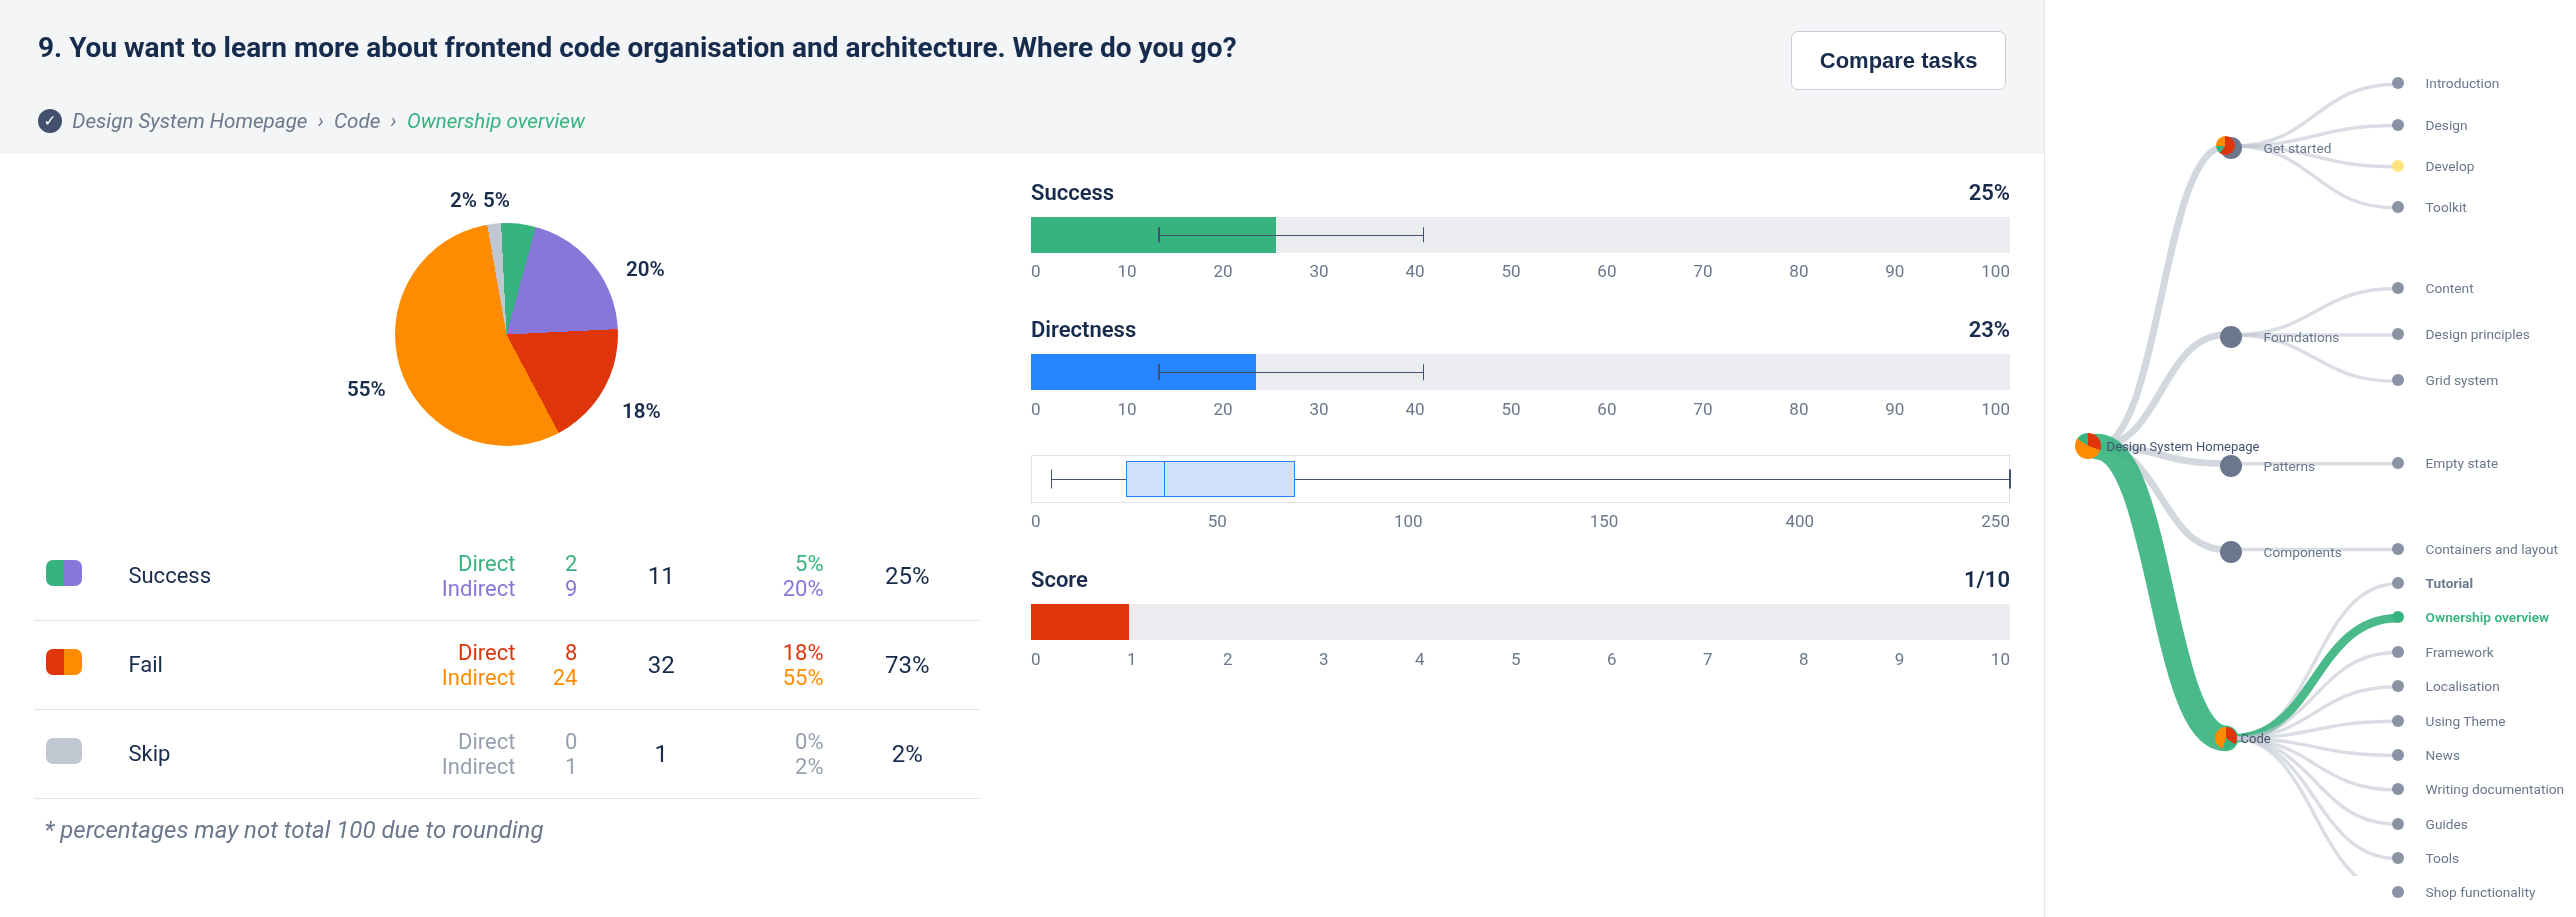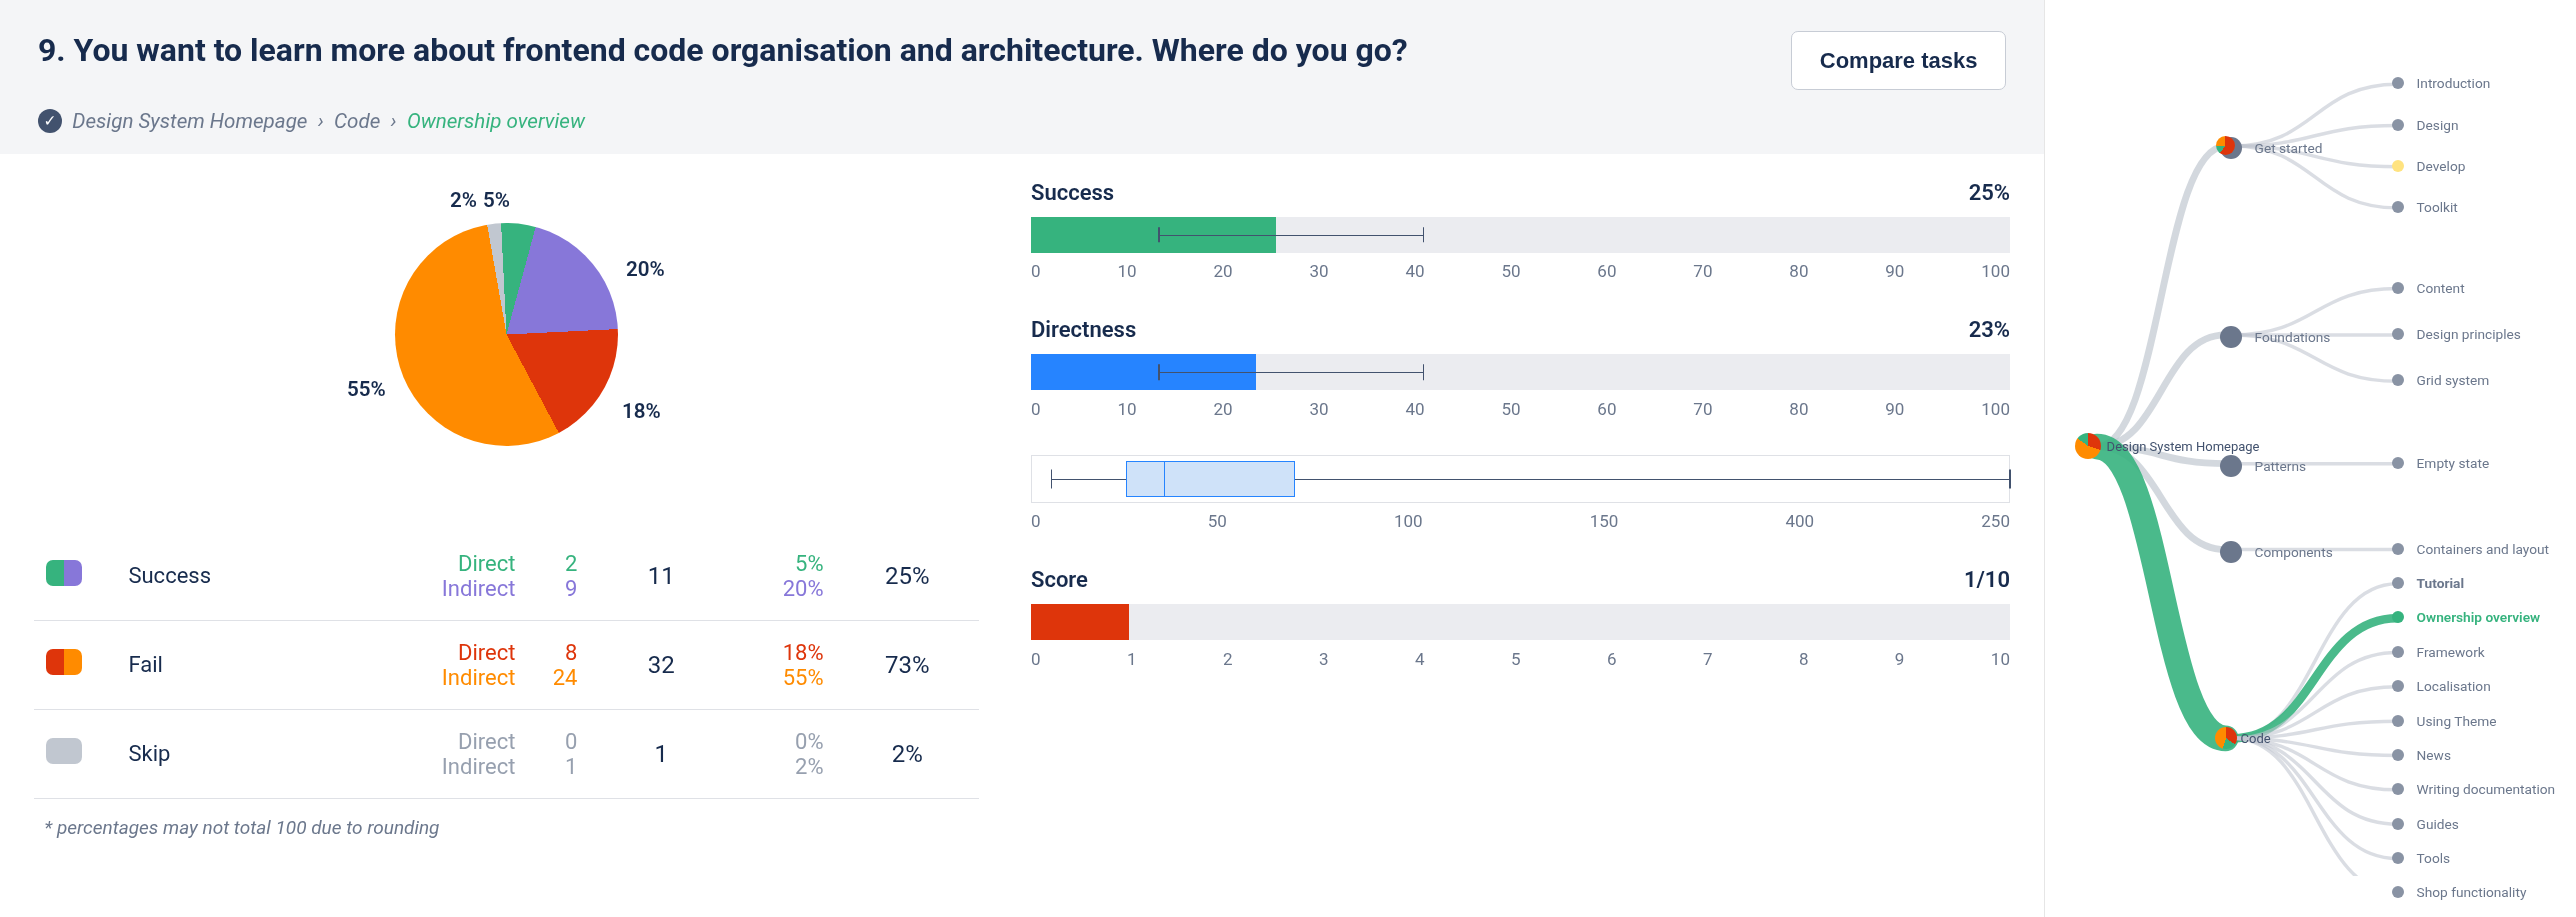--- a/index.html
+++ b/index.html
@@ -3,21 +3,21 @@
 <meta charset="utf-8">
 <style>
   * { box-sizing: border-box; margin: 0; padding: 0; }
   body { font-family: -apple-system, BlinkMacSystemFont, "Segoe UI", Roboto, Helvetica, Arial, sans-serif; background: #fff; color: #333; width: 2576px; height: 917px; overflow: hidden; }
   .wrap { display: flex; width: 2576px; height: 917px; }
   .left { width: 2044px; display: flex; flex-direction: column; }
   .right { width: 532px; border-left: 0.9px solid #e6e6e6; padding: 17px 8.6px; }
 
   .header { background: #f4f5f7; padding: 31px 38px 20.6px 38px; }
   .hdr-row { display: flex; justify-content: space-between; align-items: flex-start; }
-  .q-title { font-size: 32px; font-weight: 700; color: #172b4d; }
+  .q-title { font-size: 28px; font-weight: 700; color: #172b4d; }
   .compare-btn { background: #fff; border: 1.7px solid #c7ccd5; border-radius: 6.9px; padding: 15.5px 27.5px; font-size: 22px; font-weight: 600; color: #172b4d; cursor: pointer; }
   .crumbs { margin-top: 19px; display: flex; align-items: center; gap: 10.3px; font-size: 20.6px; color: #6b778c; font-style: italic; }
   .crumb-icon { width: 24px; height: 24px; border-radius: 50%; background: #42526e; display: inline-flex; align-items: center; justify-content: center; color: #fff; font-size: 15.5px; font-style: normal;}
   .chev { color: #6b778c; }
   .crumb-active { color: #36b37e; }
 
   .content { display: flex; padding: 26px 34px; gap: 52px; flex: 1; }
   .col-a { width: 945px; }
   .col-b { flex: 1; }
 
@@ -29,40 +29,40 @@
   
   .ltbl { width: 100%; border-collapse: collapse; margin-top: 26px; }
   .ltbl td { padding: 19px 12px; font-size: 22px; border-bottom: 1.7px solid #dfe1e6; }
   .swatch { width: 36px; height: 26px; border-radius: 6.9px; display: inline-block; }
   .sub { font-size: 19px; text-align: right; }
   .g { color: #36b37e; }
   .p { color: #8777d9; }
   .r { color: #de350b; }
   .o { color: #ff8b00; }
   .gr { color: #97a0af; }
-  .note { padding: 17px 10.3px; font-size: 19px; color: #6b778c; font-style: italic; }
+  .note { padding: 17px 10.3px; font-size: 24px; color: #6b778c; font-style: italic; }
 
   
   .metric { margin-bottom: 36px; }
   .m-head { display: flex; justify-content: space-between; font-size: 22px; font-weight: 600; color: #172b4d; margin-bottom: 12px; }
   .track { position: relative; width: 100%; height: 36px; background: #ebecf0; }
   .fill { position: absolute; left: 0; top: 0; bottom: 0; }
   .err-bar { position: absolute; top: 50%; height: 0; border-top: 1.7px solid #42526e; }
   .err-cap { position: absolute; width: 1.7px; height: 15.5px; background: #42526e; top: 50%; transform: translateY(-50%); }
   .axis { display: flex; justify-content: space-between; font-size: 17px; color: #6b778c; margin-top: 8.6px; }
 
   .box-track { position: relative; width: 100%; height: 48px; background: #fff; border: 0.9px solid #dfe1e6; }
   .box { position: absolute; top: 5.2px; bottom: 5.2px; background: #cfe2f9; border: 1.7px solid #2684ff; }
   .box-med { position: absolute; top: 5.2px; bottom: 5.2px; width: 1.7px; background: #2684ff; }
   .whisk { position: absolute; top: 50%; height: 0; border-top: 1.7px solid #42526e; }
   .wcap { position: absolute; width: 1.7px; height: 19px; background: #42526e; top: 50%; transform: translateY(-50%); }
 
   
   .tree { position: relative; width: 515px; height: 859px; font-size: 13.7px; color: #6b778c; }
-  .node { position: absolute; display: flex; align-items: center; gap: 13px; }
+  .node { position: absolute; display: flex; align-items: center; gap: 22px; }
   .dot { width: 12px; height: 12px; border-radius: 50%; background: #8993a4; display: inline-block; }
   .dot.big { width: 22px; height: 22px; }
   .tree svg { position: absolute; left: 0; top: 0; }
 </style>
 </head>
 <body>
 
 <div class="wrap">
   <div class="left">
     <div class="header">

